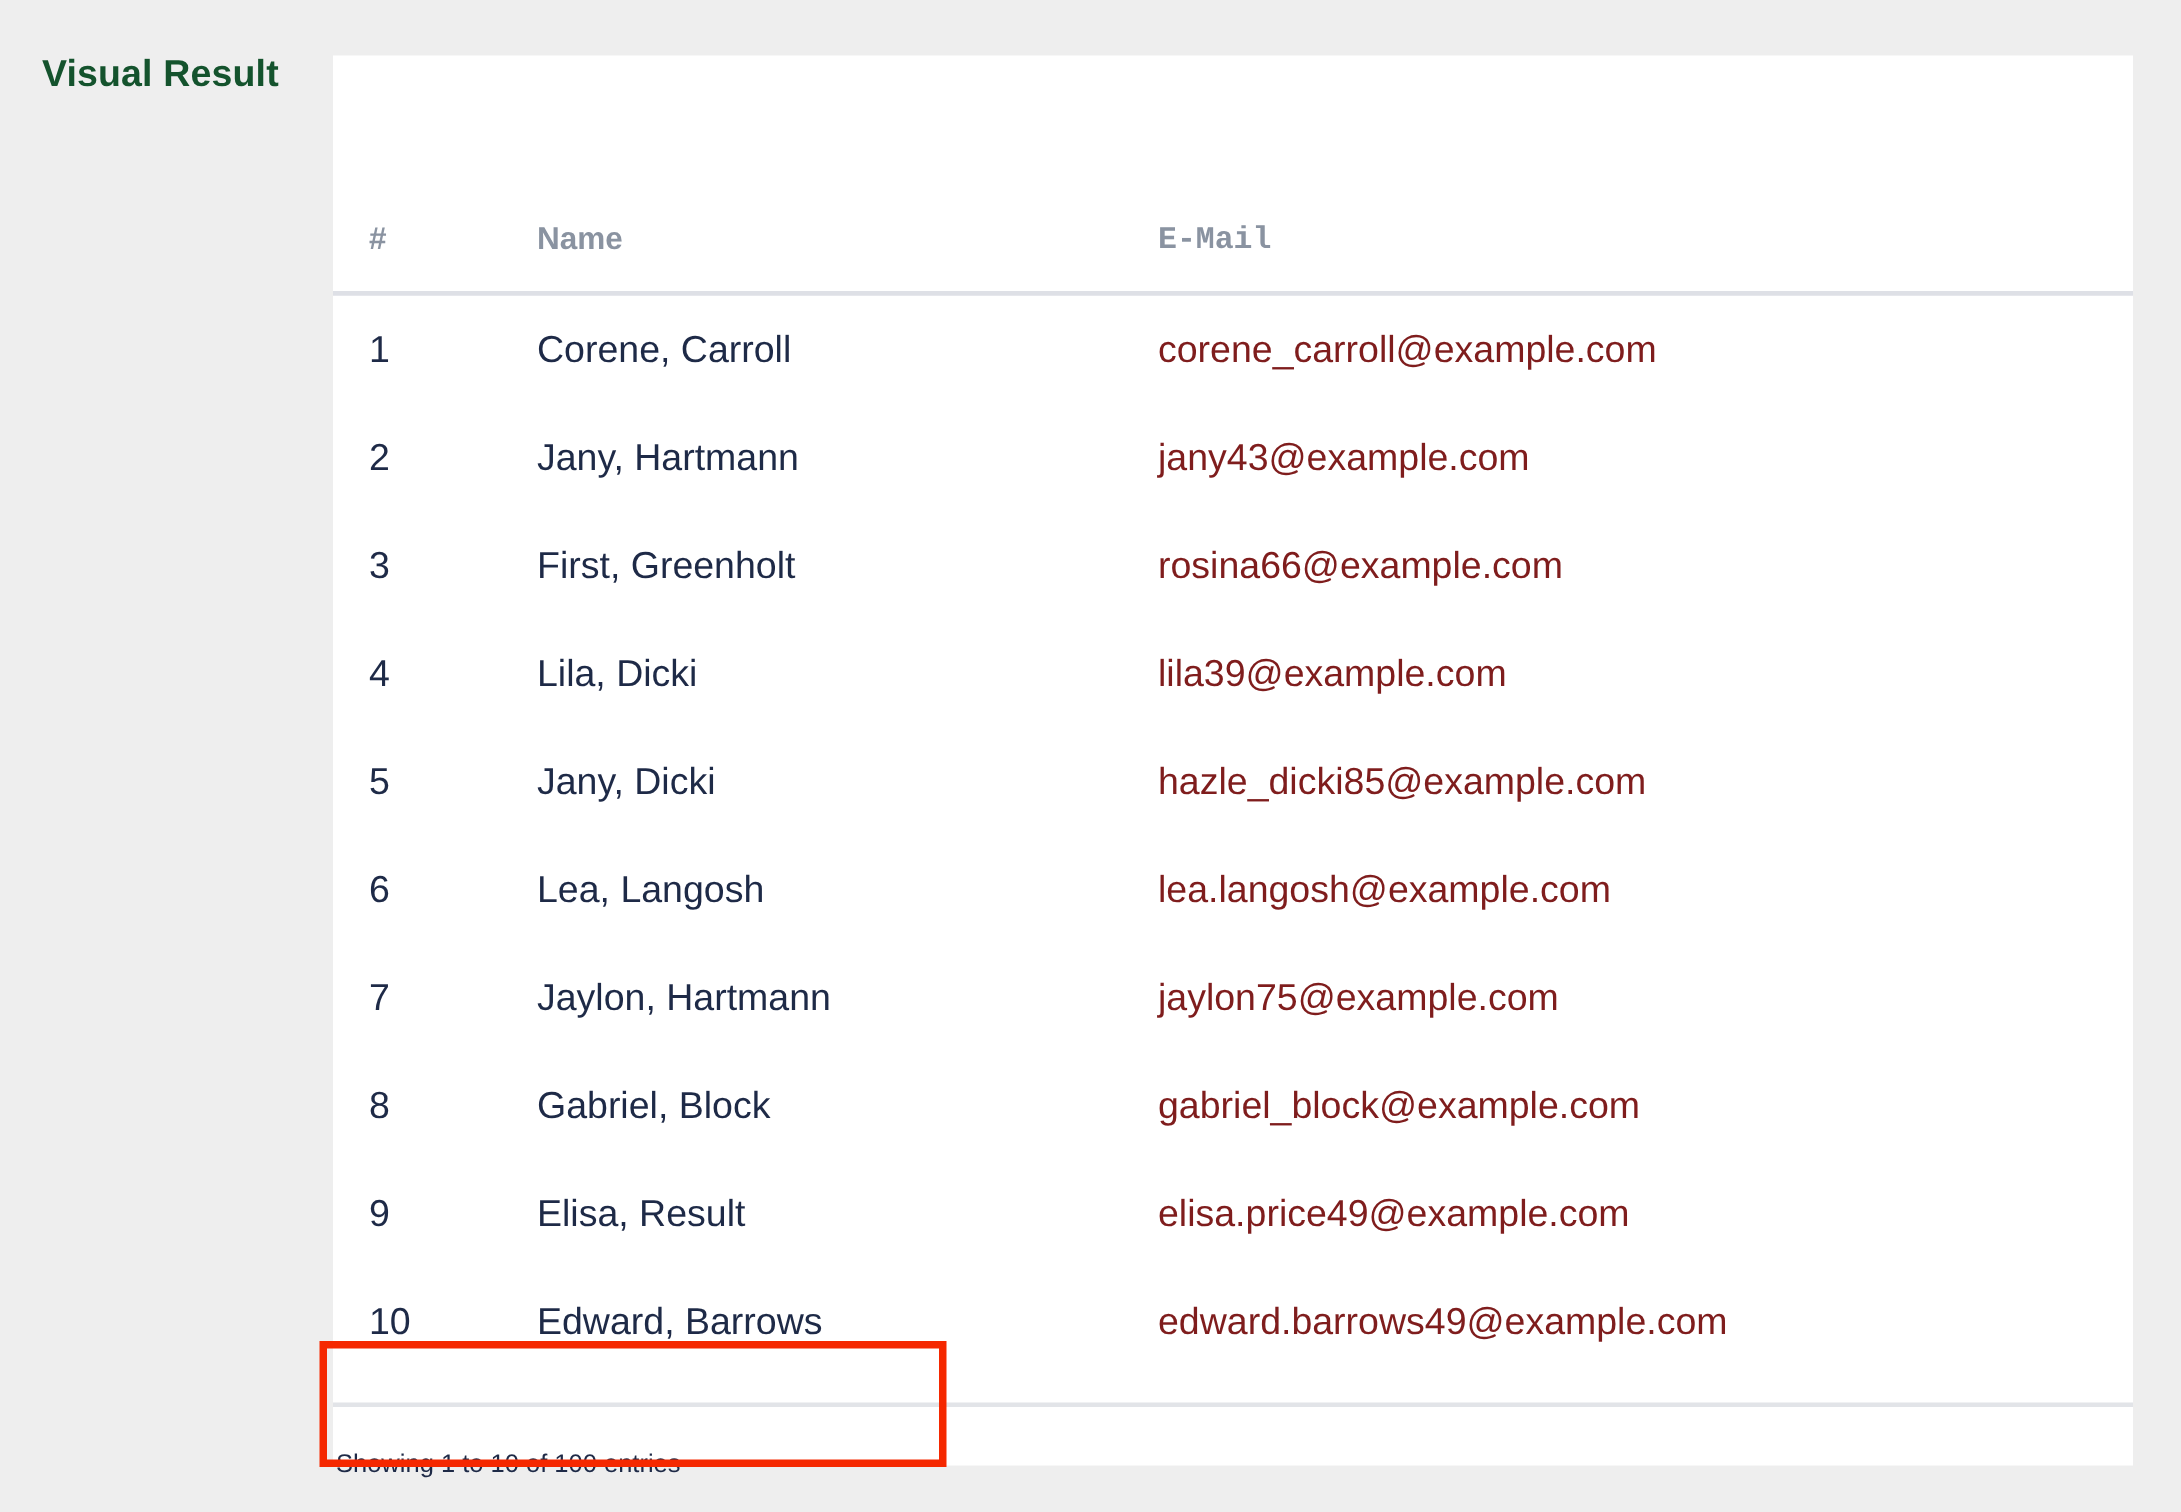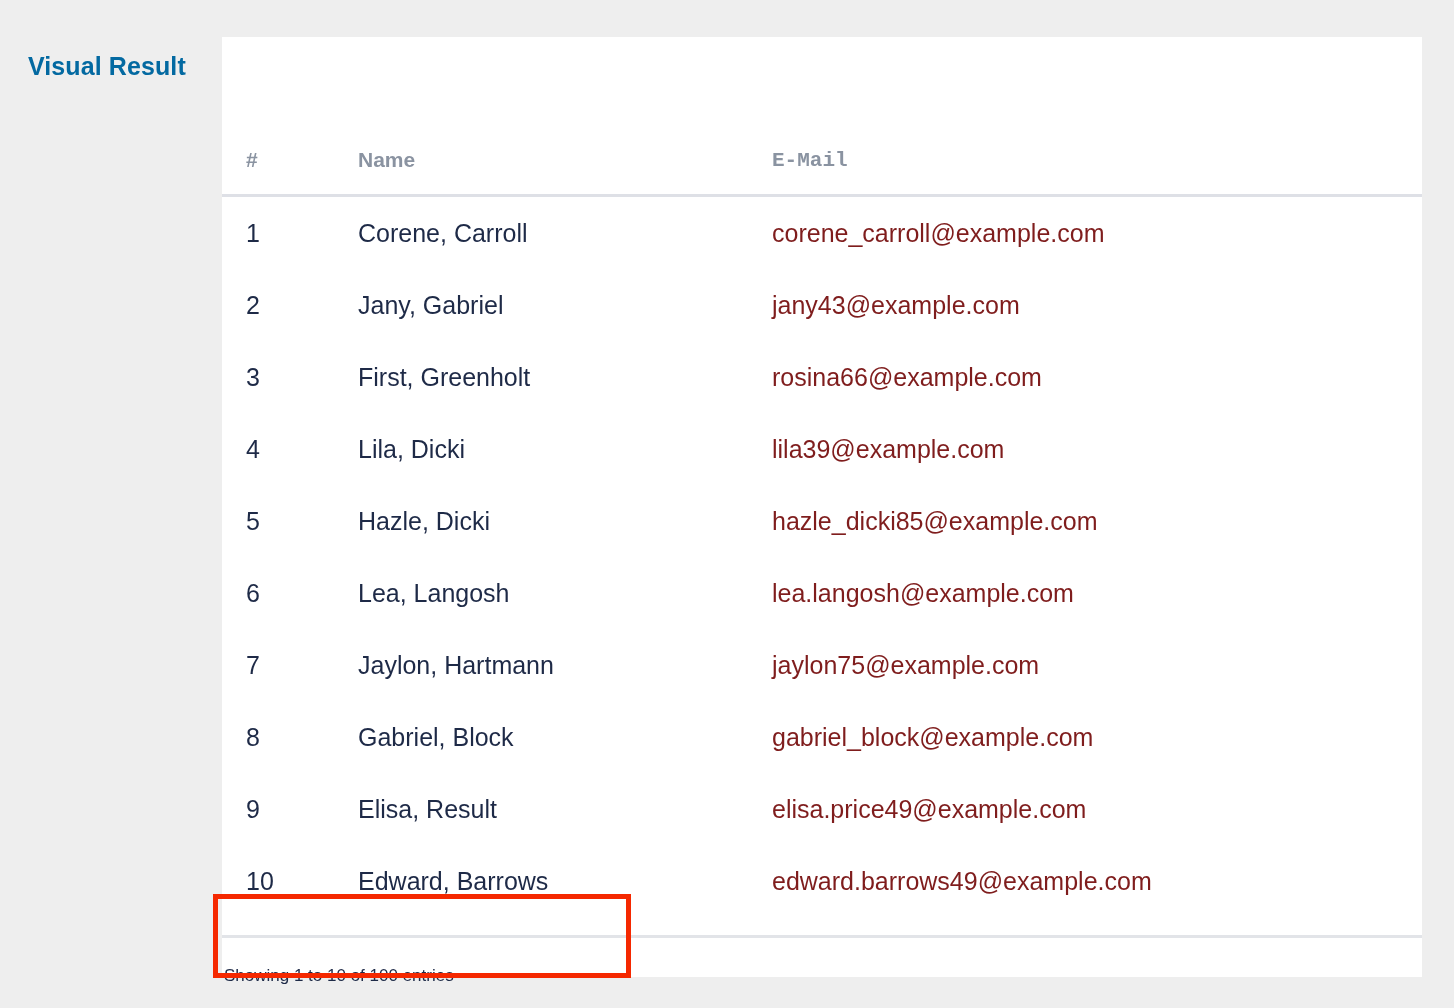--- a/index.html
+++ b/index.html
@@ -17,24 +17,24 @@
   .page {
     position: relative;
     width: 1454px;
     height: 1008px;
   }
 
   
   .section-label {
     position: absolute;
     left: 28px;
-    top: 52px;
+    top: 35px;
     font-size: 25px;
     font-weight: bold;
-    color: #0369a1;
+    color: #14532d;
     letter-spacing: 0.1px;
     white-space: nowrap;
   }
 
   
   .card {
     position: absolute;
     left: 222px;
     top: 37px;
     width: 1200px;
@@ -163,21 +163,21 @@
         <tr>
           <td class="cell-num">1</td>
           <td class="cell-name">Corene, Carroll</td>
           <td class="cell-email">
             <a class="email-link" href="#">corene_carroll@example.com</a>
           </td>
         </tr>
 
         <tr>
           <td class="cell-num">2</td>
-          <td class="cell-name">Jany, Gabriel</td>
+          <td class="cell-name">Jany, Hartmann</td>
           <td class="cell-email">
             <a class="email-link" href="#">jany43@example.com</a>
           </td>
         </tr>
 
         <tr>
           <td class="cell-num">3</td>
           <td class="cell-name">First, Greenholt</td>
           <td class="cell-email">
             <a class="email-link" href="#">rosina66@example.com</a>
@@ -187,21 +187,21 @@
         <tr>
           <td class="cell-num">4</td>
           <td class="cell-name">Lila, Dicki</td>
           <td class="cell-email">
             <a class="email-link" href="#">lila39@example.com</a>
           </td>
         </tr>
 
         <tr>
           <td class="cell-num">5</td>
-          <td class="cell-name">Hazle, Dicki</td>
+          <td class="cell-name">Jany, Dicki</td>
           <td class="cell-email">
             <a class="email-link" href="#">hazle_dicki85@example.com</a>
           </td>
         </tr>
 
         <tr>
           <td class="cell-num">6</td>
           <td class="cell-name">Lea, Langosh</td>
           <td class="cell-email">
             <a class="email-link" href="#">lea.langosh@example.com</a>

